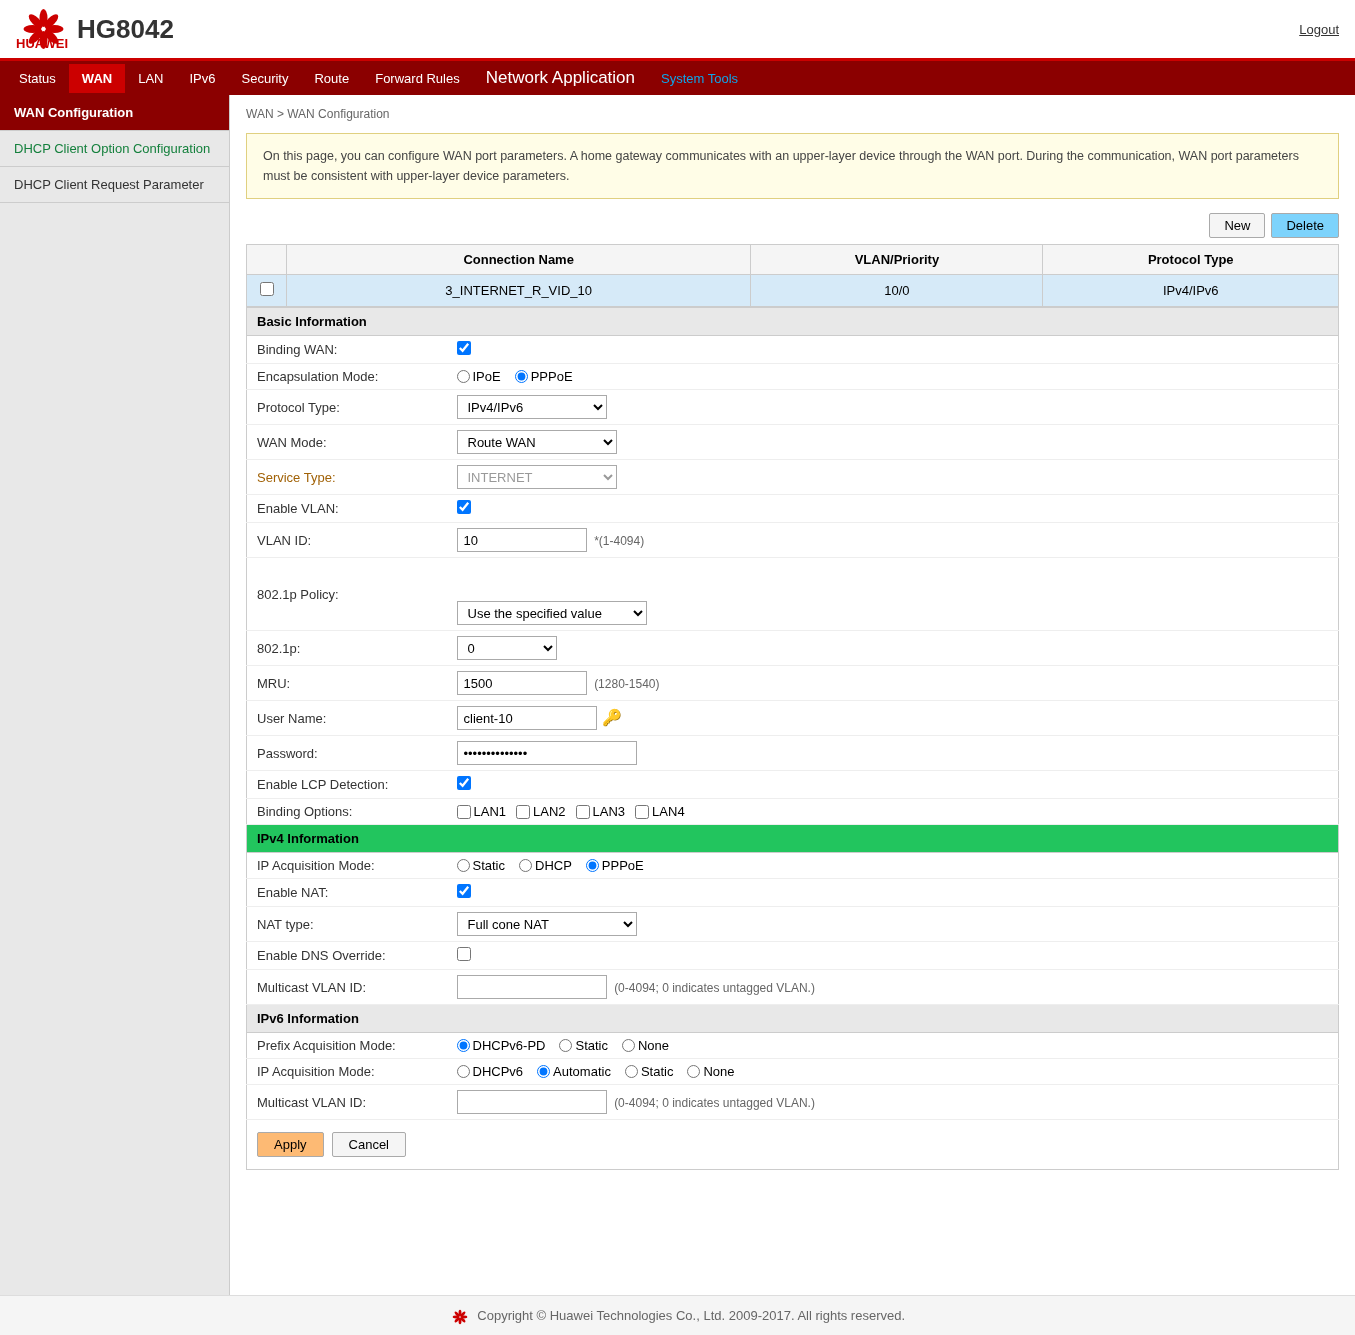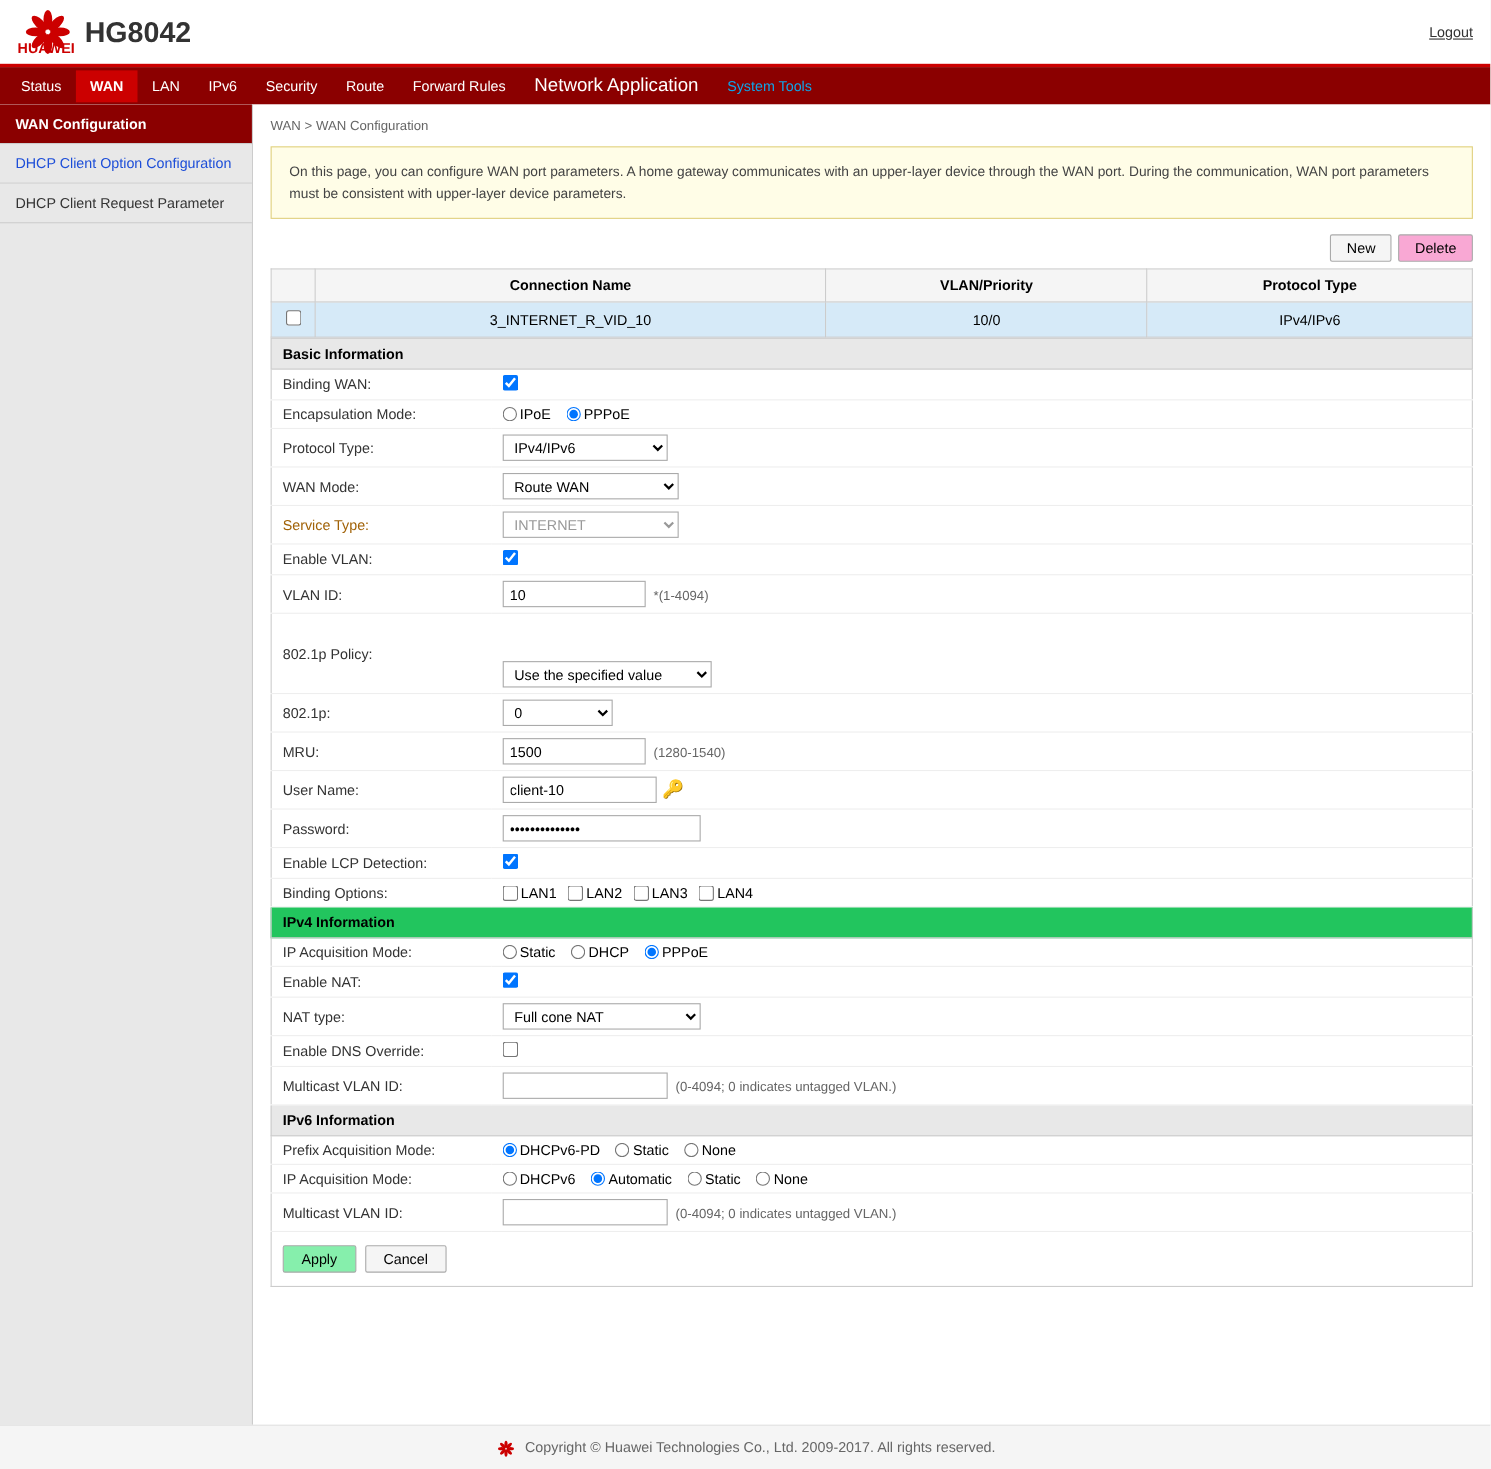--- a/index.html
+++ b/index.html
@@ -42,32 +42,32 @@
   <span style="color:#fff;padding:7px 13px;cursor:pointer;font-size:13px;">Route</span>
   <span style="color:#fff;padding:7px 13px;cursor:pointer;font-size:13px;">Forward Rules</span>
   <span style="color:#fff;padding:7px 13px;cursor:pointer;font-size:17px;">Network Application</span>
   <span style="color:#0ea5e9;padding:7px 13px;cursor:pointer;font-size:13px;">System Tools</span>
 </div>
 
 <div style="display:flex;min-height:1200px;">
 
   <div style="width:230px;background:#e8e8e8;border-right:1px solid #ccc;">
     <div style="padding:10px 14px;cursor:pointer;border-bottom:1px solid #ccc;font-size:13px;background:#8b0000;color:#fff;font-weight:bold;">WAN Configuration</div>
-    <div style="padding:10px 14px;cursor:pointer;border-bottom:1px solid #ccc;font-size:13px;color:#1d4ed8;background:#e8e8e8;">DHCP Client Option Configuration</div>
+    <div style="padding:10px 14px;cursor:pointer;border-bottom:1px solid #ccc;font-size:13px;color:#15803d;background:#e8e8e8;">DHCP Client Option Configuration</div>
     <div style="padding:10px 14px;cursor:pointer;border-bottom:1px solid #ccc;font-size:13px;color:#333;background:#e8e8e8;">DHCP Client Request Parameter</div>
   </div>
 
   <div style="flex:1;padding:12px 16px;background:#fff;">
     <div style="color:#666;font-size:12px;margin-bottom:12px;">WAN &gt; WAN Configuration</div>
 
     <div style="background:#fffde7;border:1px solid #e0d080;padding:12px 16px;margin-bottom:14px;font-size:12.5px;color:#444;line-height:1.6;">On this page, you can configure WAN port parameters. A home gateway communicates with an upper-layer device through the WAN port. During the communication, WAN port parameters must be consistent with upper-layer device parameters.</div>
 
     <div style="display:flex;justify-content:flex-end;margin-bottom:6px;gap:6px;">
       <button style="padding:4px 14px;border:1px solid #aaa;background:#f5f5f5;cursor:pointer;font-size:13px;border-radius:2px;">New</button>
-      <button style="padding:4px 14px;border:1px solid #aaa;background:#f9a8d4;cursor:pointer;font-size:13px;border-radius:2px;">Delete</button>
+      <button style="padding:4px 14px;border:1px solid #aaa;background:#7dd3fc;cursor:pointer;font-size:13px;border-radius:2px;">Delete</button>
     </div>
 
     <table style="width:100%;border-collapse:collapse;border:1px solid #ccc;margin-bottom:0;">
       <thead>
         <tr>
           <th style="background:#f5f5f5;border:1px solid #ccc;padding:7px 10px;width:40px;"></th>
           <th style="background:#f5f5f5;border:1px solid #ccc;padding:7px 10px;text-align:center;font-weight:bold;">Connection Name</th>
           <th style="background:#f5f5f5;border:1px solid #ccc;padding:7px 10px;text-align:center;font-weight:bold;">VLAN/Priority</th>
           <th style="background:#f5f5f5;border:1px solid #ccc;padding:7px 10px;text-align:center;font-weight:bold;">Protocol Type</th>
         </tr>
@@ -271,21 +271,21 @@
         <td style="padding:5px 10px;border-bottom:1px solid #eee;color:#333;">Multicast VLAN ID:</td>
         <td style="padding:5px 10px;border-bottom:1px solid #eee;">
           <input type="text" value="" style="border: 1px solid rgb(170, 170, 170); padding: 2px 6px; font-size: 13px; height: 24px; width: 150px;">
           <span style="color:#666;font-size:12px;margin-left:4px;">(0-4094; 0 indicates untagged VLAN.)</span>
         </td>
       </tr>
     </tbody>
       </table>
 
     <div style="padding:12px 10px;display:flex;gap:8px;border:1px solid #ccc;border-top:none;background:#fff;">
-      <button style="padding:4px 16px;border:1px solid #aaa;background:#86efac;cursor:pointer;font-size:13px;border-radius:2px;">Apply</button>
+      <button style="padding:4px 16px;border:1px solid #aaa;background:#fdba74;cursor:pointer;font-size:13px;border-radius:2px;">Apply</button>
       <button style="padding:4px 16px;border:1px solid #aaa;background:#f5f5f5;cursor:pointer;font-size:13px;border-radius:2px;">Cancel</button>
     </div>
 
   </div>
 </div>
 
 <div style="text-align:center;padding:12px;color:#666;font-size:12px;background:#f5f5f5;border-top:1px solid #ddd;">
   <svg width="20" height="16" viewBox="0 0 55 42" style="vertical-align:middle;margin-right:4px;">
     <g fill="#cc0000">
       <ellipse cx="27.5" cy="10" rx="4" ry="9" transform="rotate(0 27.5 21)"></ellipse>

